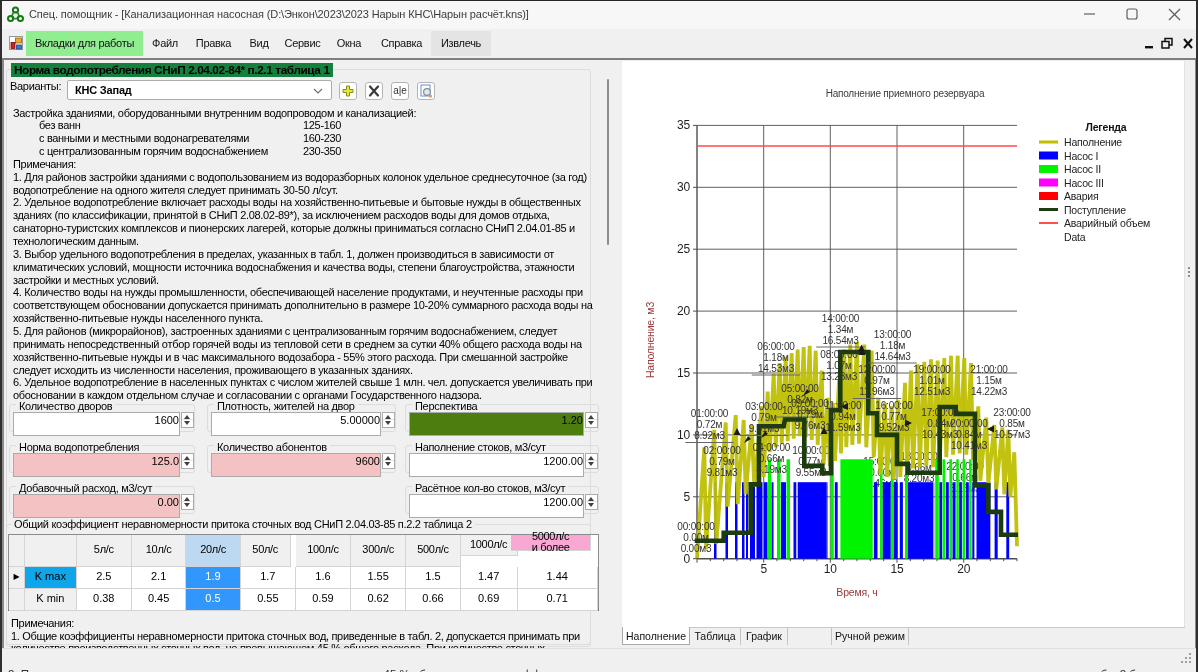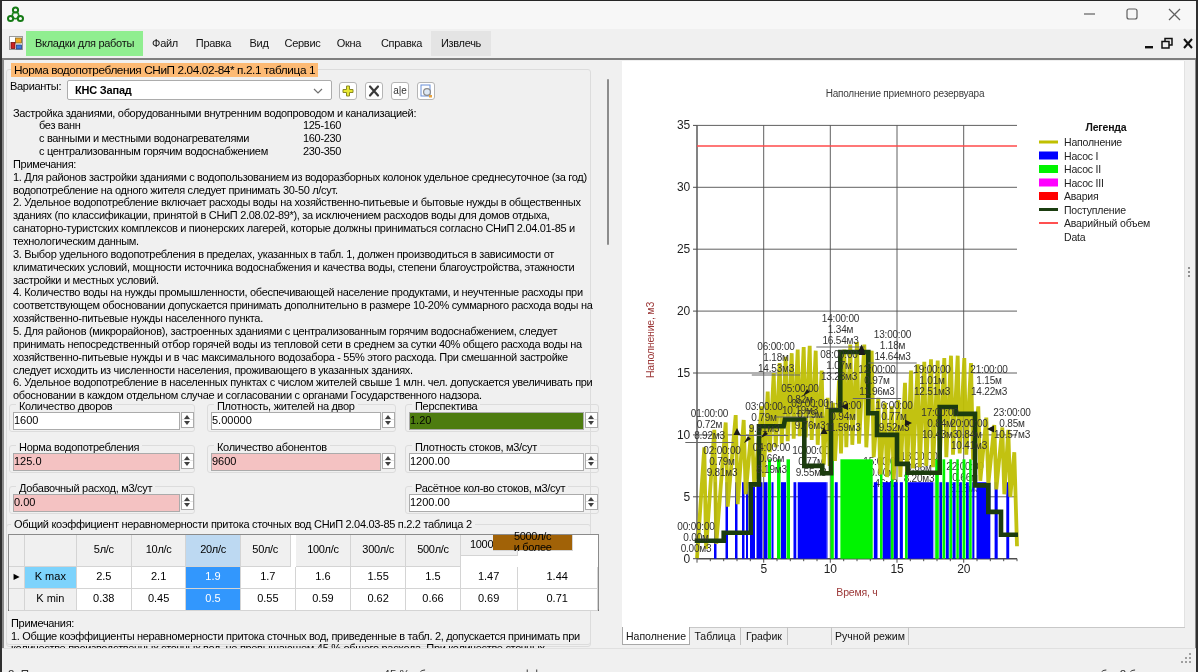--- a/index.html
+++ b/index.html
@@ -3,41 +3,42 @@
 * { margin:0; padding:0; box-sizing:border-box; }
 html,body { width:1198px; height:672px; overflow:hidden; }
 body { font-family:"Liberation Sans", sans-serif; position:relative; background:#f0f0f0; }
 #titlebar { position:absolute; left:0; top:0; width:1198px; height:29px; background:#f7f7f7; }
 #title { position:absolute; left:29px; top:7.5px; font-size:11px; color:#3c3c3c; letter-spacing:-0.1px; white-space:nowrap; }
 #menubar { position:absolute; left:0; top:29px; width:1198px; height:29px; background:#f0f0f0; }
 .mi { position:absolute; top:2px; height:25px; line-height:25px; font-size:11px; letter-spacing:-0.3px; color:#111; text-align:center; }
 .bl { position:absolute; font-size:11px; line-height:13.1px; color:#000; letter-spacing:-0.32px; white-space:nowrap; }
 .grp { position:absolute; height:28px; border:1px solid #dcdcdc; border-radius:3px; }
 .glab { position:absolute; left:6px; top:-5.5px; background:#f0f0f0; padding:0 3px; font-size:11px; letter-spacing:-0.3px; color:#000; white-space:nowrap; }
-.gin { position:absolute; left:3px; top:7px; right:14px; height:18px; border:1px solid #ababab; text-align:left; font-size:11px; line-height:14px; color:#000; }
+.gin { position:absolute; left:3px; top:7px; right:14px; height:24px; border:1px solid #ababab; text-align:right; font-size:11px; line-height:14px; color:#000; }
 .spin { position:absolute; right:0px; top:7px; width:13.5px; height:16px; border:1px solid #ababab; background:#fff; }
 .sup, .sdn { position:absolute; left:0; width:11.5px; height:7px; }
 .sup { top:0; border-bottom:1px solid #e3e3e3; }
 .sdn { bottom:0; }
 .sup::after { content:""; position:absolute; left:2.5px; top:2px; border-left:3px solid transparent; border-right:3px solid transparent; border-bottom:4px solid #404040; }
 .sdn::after { content:""; position:absolute; left:2.5px; top:1px; border-left:3px solid transparent; border-right:3px solid transparent; border-top:4px solid #404040; }
 .tc { position:absolute; border-right:1px solid #d4d4d4; border-bottom:1px solid #d4d4d4; font-size:11px; color:#000; display:flex; align-items:center; justify-content:center; text-align:center; line-height:11.5px; }
 .th span { letter-spacing:-0.3px; }
 .rarr { font-size:8px; color:#000; }
 .tab { position:absolute; top:627px; height:18px; font-size:10.5px; line-height:18px; color:#111; text-align:center; }
 svg text { letter-spacing:-0.2px; }
 </style></head>
 <body>
 <div id="titlebar">
  <svg width="17" height="17" style="position:absolute;left:7px;top:6px">
   <circle cx="8.5" cy="9.5" r="3.2" fill="none" stroke="#1e8a1e" stroke-width="1.6"></circle>
   <circle cx="8.5" cy="4" r="2.6" fill="none" stroke="#157a15" stroke-width="2"></circle>
   <circle cx="3.6" cy="12.5" r="2.6" fill="none" stroke="#157a15" stroke-width="2"></circle>
   <circle cx="13.4" cy="12.5" r="2.6" fill="none" stroke="#157a15" stroke-width="2"></circle>
  </svg>
+ <div id="title">Спец. помощник - [Канализационная насосная (D:\Энкон\2023\2023 Нарын КНС\Нарын расчёт.kns)]</div>
  <svg width="120" height="28" style="position:absolute;left:1072px;top:0">
   <line x1="12" y1="14" x2="23" y2="14" stroke="#5f5f5f" stroke-width="1.2"></line>
   <rect x="55" y="9" width="10" height="10" rx="2" fill="none" stroke="#5f5f5f" stroke-width="1.2"></rect>
   <line x1="97" y1="9" x2="108" y2="20" stroke="#5f5f5f" stroke-width="1.2"></line>
   <line x1="108" y1="9" x2="97" y2="20" stroke="#5f5f5f" stroke-width="1.2"></line>
  </svg>
 </div>
 <div id="menubar">
  <svg width="15" height="15" style="position:absolute;left:9px;top:7px">
   <rect x="0.5" y="0.5" width="13" height="13" fill="#fff" stroke="#999"></rect>
@@ -65,21 +66,21 @@
 <div style="position:absolute;left:2px;top:60px;width:1.5px;height:612px;background:#8a8a8a"></div>
 <div style="position:absolute;left:1194.5px;top:60px;width:1.5px;height:612px;background:#8a8a8a"></div>
 
 <div style="position:absolute;left:622px;top:61px;width:563px;height:566px;background:#fff"></div>
 <div style="position:absolute;left:1184px;top:61px;width:1px;height:566px;background:#e2e2e2"></div>
 <div style="position:absolute;left:1188px;top:267px;width:2px;height:2px;background:#909090"></div>
 <div style="position:absolute;left:1188px;top:271px;width:2px;height:2px;background:#909090"></div>
 <div style="position:absolute;left:1188px;top:275px;width:2px;height:2px;background:#909090"></div>
 
 <div style="position:absolute;left:6px;top:69px;width:585px;height:578px;border:1px solid #dcdcdc;border-radius:3px"></div>
-<div style="position:absolute;left:11px;top:62.5px;background:#fdba74;padding:0 3px;font-size:11.8px;font-weight:normal;letter-spacing:-0.4px">Норма водопотребления СНиП 2.04.02-84* п.2.1 таблица 1</div>
+<div style="position:absolute;left:11px;top:62.5px;background:#15803d;padding:0 3px;font-size:11.8px;font-weight:bold;letter-spacing:-0.4px">Норма водопотребления СНиП 2.04.02-84* п.2.1 таблица 1</div>
 <div style="position:absolute;left:10px;top:80px;font-size:11px;letter-spacing:-0.3px">Варианты:</div>
 <div style="position:absolute;left:67px;top:79.5px;width:265px;height:20px;background:#fff;border:1px solid #acacac;border-radius:2px">
   <div style="position:absolute;left:7px;top:3.5px;font-size:11px;font-weight:bold;letter-spacing:-0.2px">КНС Запад</div>
   <svg width="10" height="6" style="position:absolute;right:8px;top:7px">
       <polyline points="1,1 5,5 9,1" fill="none" stroke="#707070" stroke-width="1.2"></polyline>
     </svg>
 </div>
 <div style="position:absolute;left:339px;top:82px;width:18px;height:18px;border:1px solid #b5b5b5;border-radius:3px;background:#fff">
   <svg width="16" height="16" style="position:absolute;left:0px;top:0px">
       <path d="M6.5 3 h3 v3.5 H13 v3 H9.5 V13 h-3 V9.5 H3 v-3 h3.5 Z" fill="#e8e832" stroke="#8a8a22" stroke-width="1"></path>
@@ -158,21 +159,21 @@
 </div>
 <div class="grp" style="left:207px;top:445px;width:189px">
 <div class="glab">Количество абонентов</div>
 <div class="gin" style="background:#f4c2c2">9600</div>
 <div class="spin">
       <div class="sup"></div>
       <div class="sdn"></div>
     </div>
 </div>
 <div class="grp" style="left:405px;top:445px;width:194px">
-<div class="glab">Плотность стоков, м3/сут</div>
+<div class="glab">Наполнение стоков, м3/сут</div>
 <div class="gin" style="background:#fff">1200.00</div>
 <div class="spin">
       <div class="sup"></div>
       <div class="sdn"></div>
     </div>
 </div>
 <div class="grp" style="left:9px;top:486px;width:186px">
 <div class="glab">Добавочный расход, м3/сут</div>
 <div class="gin" style="background:#f4c2c2">0.00</div>
 <div class="spin">
@@ -210,27 +211,27 @@
   </div>
 <div class="tc th" style="left:350.9px;top:534.5px;width:55.4px;height:32px;background:#f0f0f0">
     <span>300л/с</span>
   </div>
 <div class="tc th" style="left:406.3px;top:534.5px;width:54.4px;height:32px;background:#f0f0f0">
     <span>500л/с</span>
   </div>
 <div class="tc th" style="left:460.7px;top:534.5px;width:56.9px;height:21px;background:#f0f0f0">
     <span>1000л/с</span>
   </div>
-<div class="tc th" style="left:493px;top:534.5px;width:80.2px;height:16px;background:#a16207">
+<div class="tc th" style="left:511px;top:534.5px;width:80.2px;height:16px;background:#f9a8d4">
     <span>5000л/с<br>и более</span>
   </div>
 <div class="tc" style="left:9px;top:566.5px;width:16px;height:22px;background:#f0f0f0">
     <span class="rarr">▶</span>
   </div>
-<div class="tc" style="left:25px;top:566.5px;width:51.6px;height:22px;background:#7dd3fc">
+<div class="tc" style="left:25px;top:566.5px;width:51.6px;height:22px;background:#0ea5e9">
     <span>K max</span>
   </div>
 <div class="tc" style="left:76.6px;top:566.5px;width:55.4px;height:22px;background:#fff">
     <span>2.5</span>
   </div>
 <div class="tc" style="left:132px;top:566.5px;width:54.3px;height:22px;background:#fff">
     <span>2.1</span>
   </div>
 <div class="tc" style="left:186.3px;top:566.5px;width:54.4px;height:22px;background:#3297fd;color:#fff">
     <span>1.9</span>

